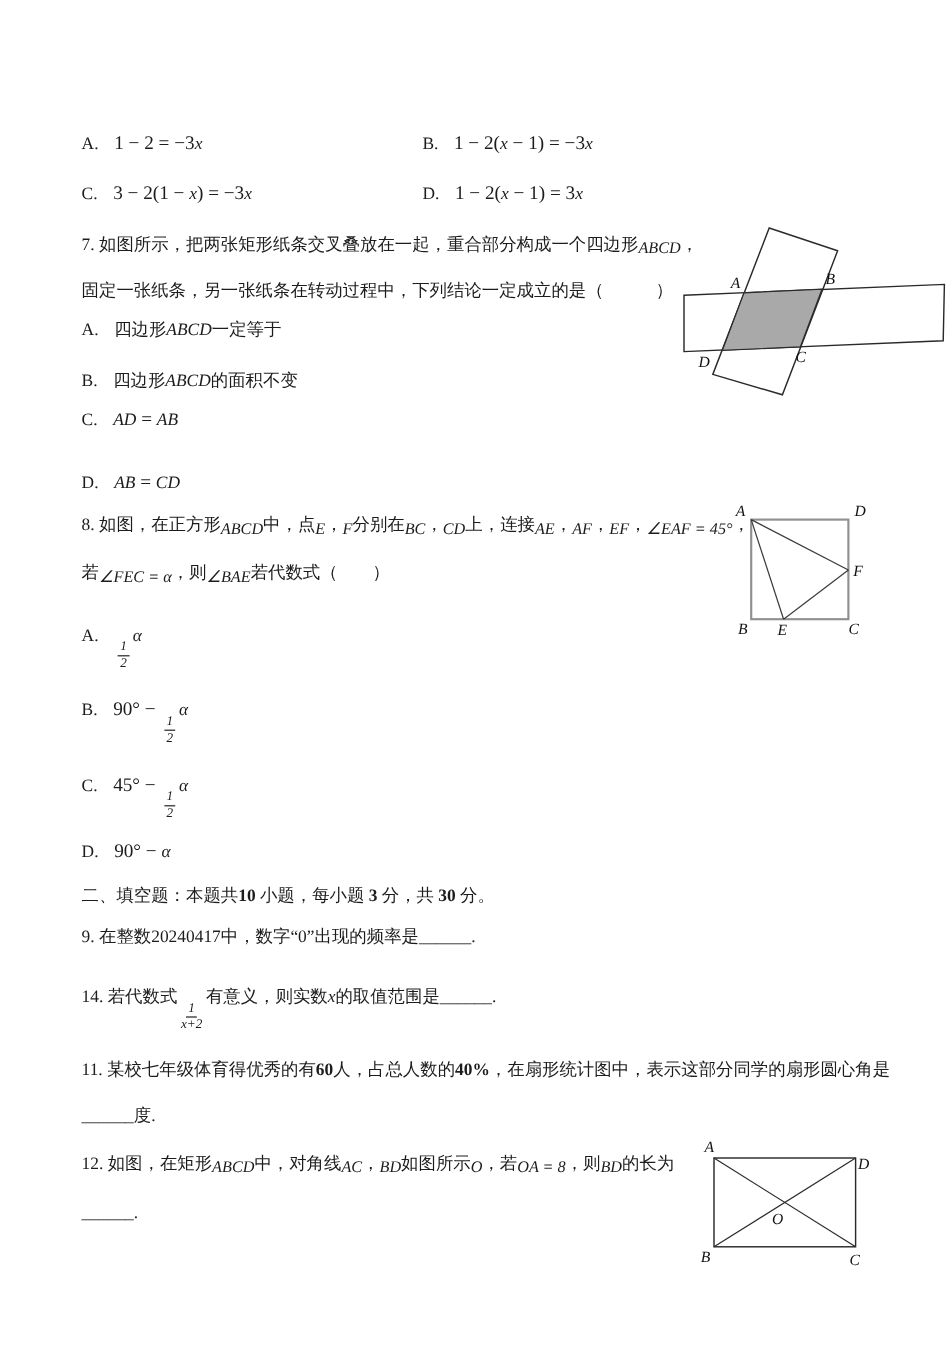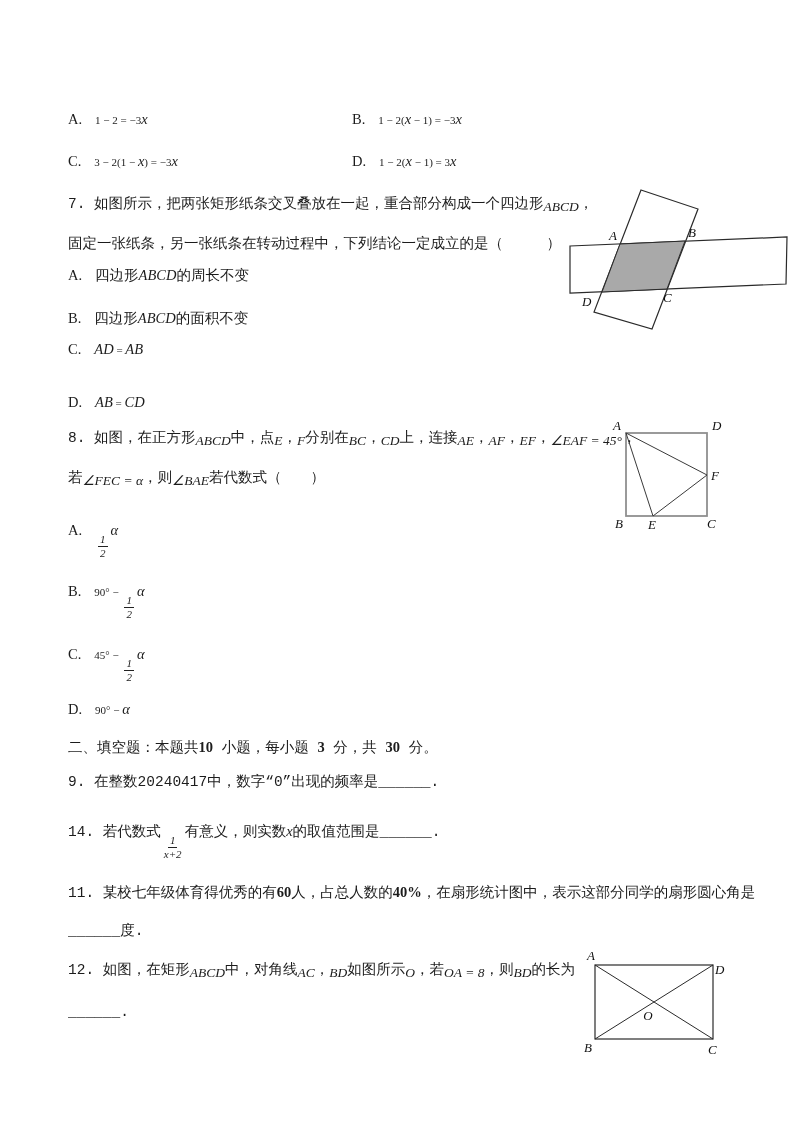--- a/index.html
+++ b/index.html
@@ -1,23 +1,23 @@
 <!DOCTYPE html>
 <html><head>
 <meta charset="utf-8">
 <style>
   html,body { margin:0; padding:0; }
   body {
     width:793px; height:1122px; background:#ffffff; position:relative;
     overflow:hidden; font-family:"Liberation Serif", serif; color:#1c1c1c;
   }
   .line { position:absolute; white-space:nowrap; font-size:14.5px; line-height:19px; }
-  .cn  { font-family:Liberation Mono, monospace; }
+  .cn  { font-family:Liberation Serif, serif; }
   .b   { font-weight:bold; }
-  .eq  { font-family:"Liberation Serif", serif; font-size:11px; }
+  .eq  { font-family:"Liberation Serif", serif; font-size:16px; }
   .m   { font-family:"Liberation Serif", serif; font-style:italic; font-size:14.5px; }
   .ml  { font-family:"Liberation Serif", serif; font-style:italic; font-size:13.5px;
          position:relative; top:3px; }
   .lbl { display:inline-block; margin-right:13px; }
   .frac{ display:inline-flex; flex-direction:column; align-items:center;
          vertical-align:-8px; line-height:1.15; font-size:11px; font-style:italic;
          margin:0 3px; }
   .fn  { border-bottom:1px solid #222; padding:0 2px 0; }
   .fd  { padding-top:0; }
 
@@ -45,21 +45,21 @@
 </head>
 <body>
 
 <div class="line" id="l-opt6a"><span class="lbl">A.</span><span class="eq">1 − 2 = −3</span><span class="m">x</span></div>
 <div class="line" id="l-opt6b"><span class="lbl">B.</span><span class="eq">1 − 2(</span><span class="m">x</span><span class="eq"> − 1) = −3</span><span class="m">x</span></div>
 <div class="line" id="l-opt6c"><span class="lbl">C.</span><span class="eq">3 − 2(1 − </span><span class="m">x</span><span class="eq">) = −3</span><span class="m">x</span></div>
 <div class="line" id="l-opt6d"><span class="lbl">D.</span><span class="eq">1 − 2(</span><span class="m">x</span><span class="eq"> − 1) = 3</span><span class="m">x</span></div>
 
 <div class="line" id="l-q7l1"><span class="cn">7. 如图所示，把两张矩形纸条交叉叠放在一起，重合部分构成一个四边形</span><span class="ml">ABCD</span><span class="cn">，</span></div>
 <div class="line" id="l-q7l2"><span class="cn">固定一张纸条，另一张纸条在转动过程中，下列结论一定成立的是（　　　）</span></div>
-<div class="line" id="l-q7a"><span class="lbl">A.</span><span class="cn">四边形</span><span class="m">ABCD</span><span class="cn">的周长不变</span></div>
+<div class="line" id="l-q7a"><span class="lbl">A.</span><span class="cn">四边形</span><span class="m">ABCD</span><span class="cn">一定等于</span></div>
 <div class="line" id="l-q7b"><span class="lbl">B.</span><span class="cn">四边形</span><span class="m">ABCD</span><span class="cn">的面积不变</span></div>
 <div class="line" id="l-q7c"><span class="lbl">C.</span><span class="m">AD</span><span class="eq"> = </span><span class="m">AB</span></div>
 <div class="line" id="l-q7d"><span class="lbl">D.</span><span class="m">AB</span><span class="eq"> = </span><span class="m">CD</span></div>
 
 <div class="line" id="l-q8l1"><span class="cn">8. 如图，在正方形</span><span class="ml">ABCD</span><span class="cn">中，点</span><span class="ml">E</span><span class="cn">，</span><span class="ml">F</span><span class="cn">分别在</span><span class="ml">BC</span><span class="cn">，</span><span class="ml">CD</span><span class="cn">上，连接</span><span class="ml">AE</span><span class="cn">，</span><span class="ml">AF</span><span class="cn">，</span><span class="ml">EF</span><span class="cn">，</span><span class="ml">∠EAF = 45°</span><span class="cn">，</span></div>
 <div class="line" id="l-q8l2"><span class="cn">若</span><span class="ml">∠FEC = α</span><span class="cn">，则</span><span class="ml">∠BAE</span><span class="cn">若代数式（　　）</span></div>
 <div class="line" id="l-q8a"><span class="lbl">A.</span><span class="frac">
       <span class="fn">1</span>
       <span class="fd">2</span>
     </span><span class="m">α</span></div>

